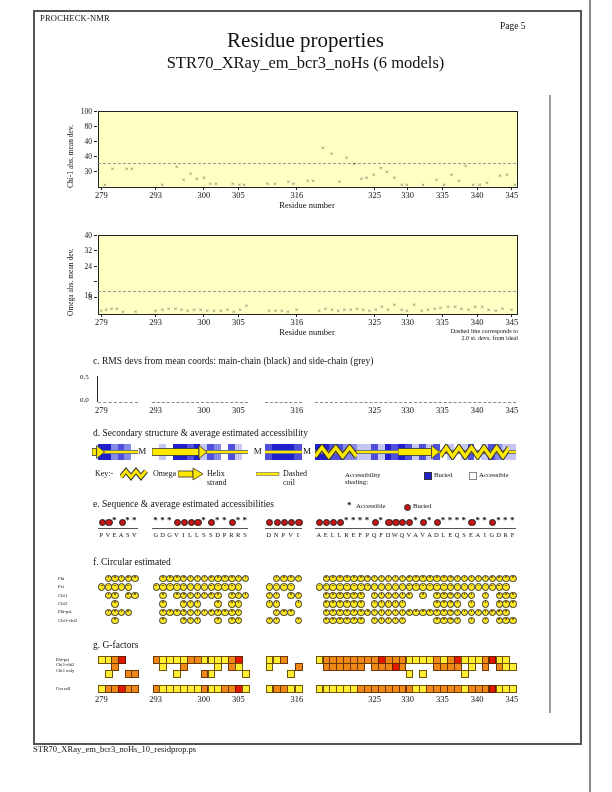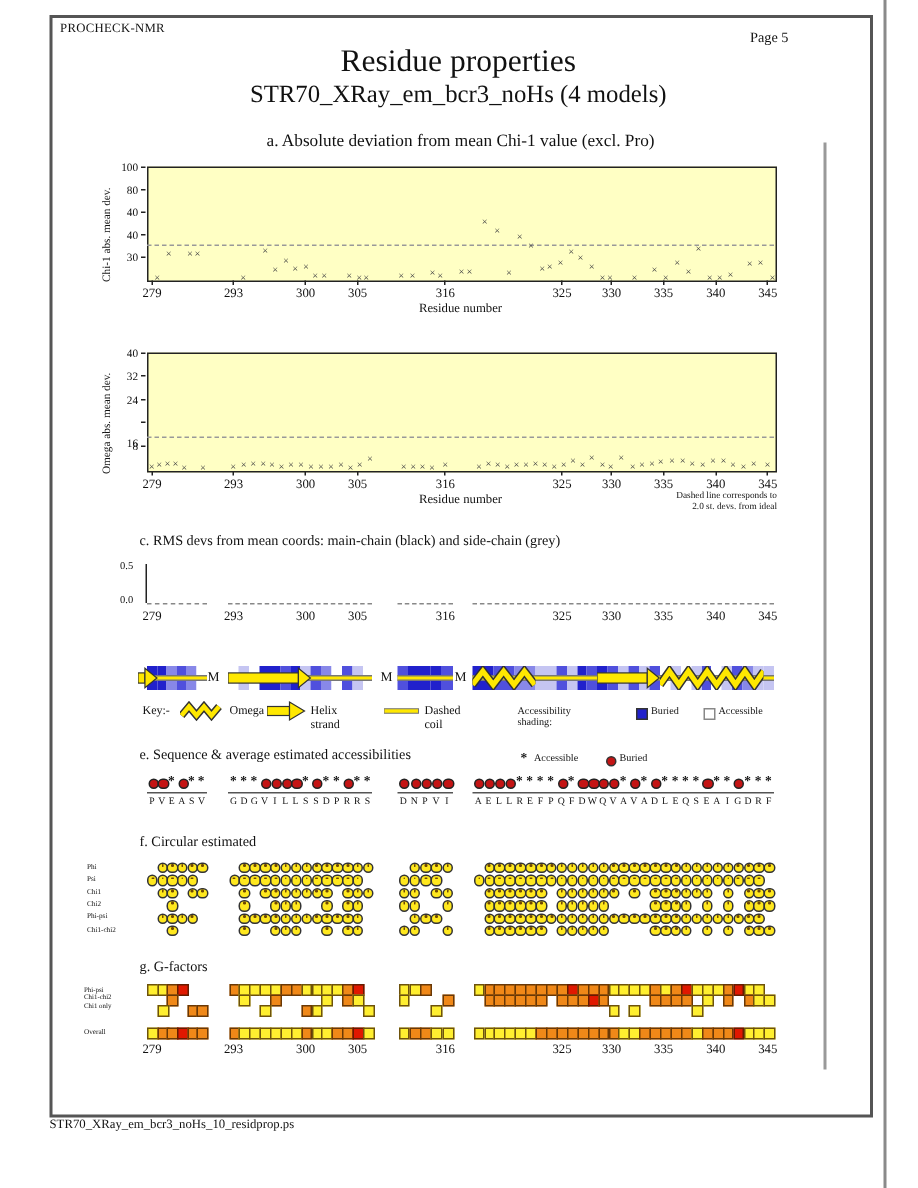--- a/index.html
+++ b/index.html
@@ -35,23 +35,22 @@
 <body>
 
 <div class="page">
   <div class="abs border-box"></div>
   <div class="abs scanline" style="left:549px;top:95px;width:1.5px;height:618px;"></div>
   <div class="abs scanline" style="left:589px;top:0;width:1.5px;height:792px;background:#8a8a8a;"></div>
 
   <div class="abs app-label">PROCHECK-NMR</div>
   <div class="abs page-number">Page  5</div>
   <div class="abs main-title">Residue properties</div>
-  <div class="abs sub-title">STR70_XRay_em_bcr3_noHs (4 models)</div>
+  <div class="abs sub-title">STR70_XRay_em_bcr3_noHs (6 models)</div>
 
-  <div class="abs panel-title-center" style="left:97px;top:88px;">a. Absolute deviation from mean Chi-1 value (excl. Pro)</div>
   <div class="abs ylabel" style="left:66px;top:188px;">Chi-1 abs. mean dev.</div>
   <div class="abs plot-box" id="plotA" style="left:98px;top:111px;width:418px;height:75px;"></div>
   <div class="abs" id="axisA">
       <div class="abs ytickmark" style="left: 94px; top: 170.5px;"></div>
       <div class="abs ytick-label" style="left: 76px; top: 166.5px;">30</div>
       <div class="abs ytickmark" style="left: 94px; top: 155.5px;"></div>
       <div class="abs ytick-label" style="left: 76px; top: 151.5px;">40</div>
       <div class="abs ytickmark" style="left: 94px; top: 140.5px;"></div>
       <div class="abs ytick-label" style="left: 76px; top: 136.5px;">40</div>
       <div class="abs ytickmark" style="left: 94px; top: 125.5px;"></div>
@@ -199,20 +198,21 @@
       <div class="abs xtick-label" style="left: 203.754px; top: 405px;">300</div>
       <div class="abs xtick-label" style="left: 238.448px; top: 405px;">305</div>
       <div class="abs xtick-label" style="left: 296.968px; top: 405px;">316</div>
       <div class="abs xtick-label" style="left: 374.716px; top: 405px;">325</div>
       <div class="abs xtick-label" style="left: 407.738px; top: 405px;">330</div>
       <div class="abs xtick-label" style="left: 442.432px; top: 405px;">335</div>
       <div class="abs xtick-label" style="left: 477.126px; top: 405px;">340</div>
       <div class="abs xtick-label" style="left: 511.82px; top: 405px;">345</div>
     </div>
 
+  <div class="abs panel-title-left" style="left:93px;top:428px;">d. Secondary structure &amp; average estimated accessibility</div>
   <div class="abs" id="stripD">
       <div class="abs" style="left: 98px; top: 444px; width: 6.61833px; height: 16px; background: rgb(33, 33, 204);"></div>
       <div class="abs" style="left: 104.618px; top: 444px; width: 6.61833px; height: 16px; background: rgb(33, 33, 204);"></div>
       <div class="abs" style="left: 111.237px; top: 444px; width: 6.61833px; height: 16px; background: rgb(136, 136, 232);"></div>
       <div class="abs" style="left: 117.855px; top: 444px; width: 6.61833px; height: 16px; background: rgb(80, 80, 221);"></div>
       <div class="abs" style="left: 124.473px; top: 444px; width: 6.61833px; height: 16px; background: rgb(136, 136, 232);"></div>
       <div class="abs" style="left: 131.092px; top: 444px; width: 6.61833px; height: 16px; background: rgb(255, 255, 255);"></div>
       <div class="abs" style="left: 152.34px; top: 444px; width: 6.86714px; height: 16px; background: rgb(255, 255, 255);"></div>
       <div class="abs" style="left: 159.207px; top: 444px; width: 6.86714px; height: 16px; background: rgb(197, 197, 242);"></div>
       <div class="abs" style="left: 166.074px; top: 444px; width: 6.86714px; height: 16px; background: rgb(255, 255, 255);"></div>

